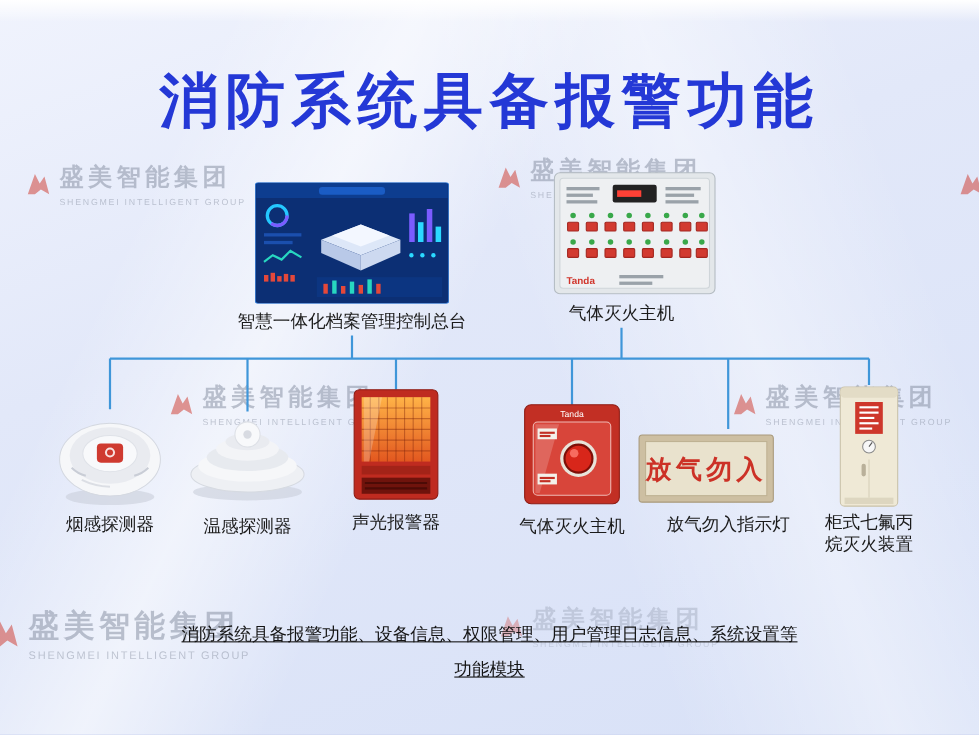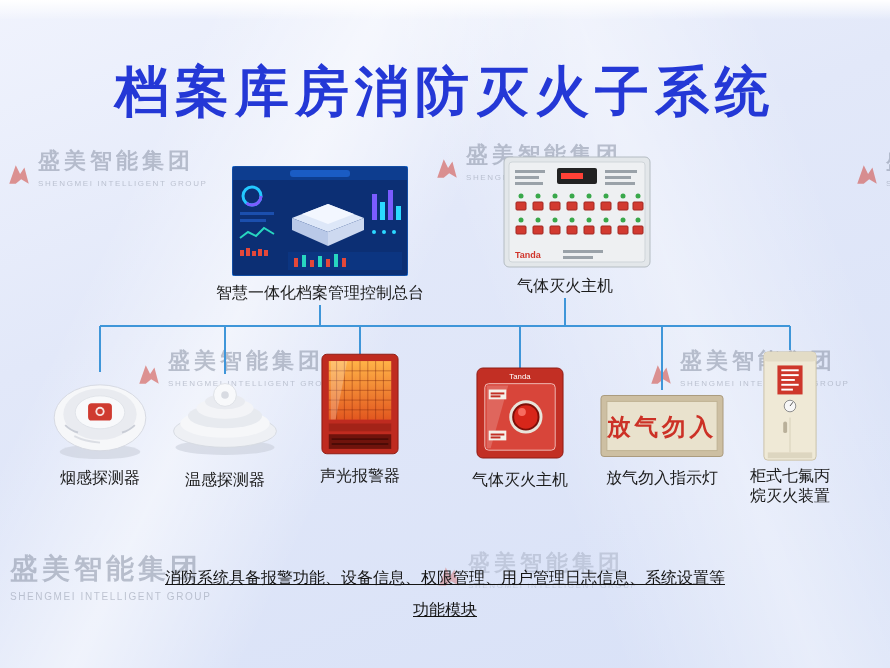--- a/index.html
+++ b/index.html
@@ -14,21 +14,21 @@
       linear-gradient(#ffffff, rgba(255,255,255,0) 20px),
       linear-gradient(115deg, rgba(255,255,255,0) 18%, rgba(255,255,255,.55) 32%, rgba(255,255,255,0) 46%),
       linear-gradient(70deg, rgba(255,255,255,0) 55%, rgba(255,255,255,.4) 72%, rgba(255,255,255,0) 88%);
   }
   
   .page-title{
     position:absolute; top:56px; left:0; width:100%; text-align:center; z-index:3;
     font-size:54px; font-weight:bold; letter-spacing:6px; color:#2438d6;
   }
   
-  .wm{ position:absolute; display:flex; align-items:flex-end; gap:6px; opacity:.5; z-index:1; }
+  .wm{ position:absolute; display:flex; align-items:center; gap:6px; opacity:.5; z-index:1;margin-left:16px; }
   .wm .wm-cn{ font-size:22px; font-weight:bold; letter-spacing:4px; color:#828b9e; white-space:nowrap; }
   .wm .wm-en{ font-size:8px; letter-spacing:1.6px; color:#8d95a6; margin-top:3px; white-space:nowrap; }
   .wm svg{ width:26px; height:26px; margin-top:1px; flex:none; }
   .wm.big .wm-cn{ font-size:28px; }
   .wm.big .wm-en{ font-size:10px; }
   .wm.big svg{ width:32px; height:32px; }
   .wm.faint{ opacity:.3; }
   
   .connectors{ position:absolute; inset:0; z-index:2; pointer-events:none; }
   
@@ -108,21 +108,21 @@
   <div class="wm faint" style="left:436px; top:548px;">
     <svg viewBox="0 0 24 24">
         <path d="M3 20 L9 3 L13 11 L17 5 L21 20 L14 16 L9 20 Z" fill="#cf362a"></path>
       </svg>
     <div class="wm-text">
         <div class="wm-cn">盛美智能集团</div>
         <div class="wm-en">SHENGMEI INTELLIGENT GROUP</div>
       </div>
   </div>
 
-  <div class="page-title">档案库房消防灭火子系统</div>
+  <div class="page-title">消防系统具备报警功能</div>
 
   <svg class="connectors" width="890" height="668">
     <path d="M100 326 H790 M320 305 V326 M565 298 V326 M100 326 V372 M225 326 V374 M360 326 V354 M520 326 V368 M662 326 V390 M790 326 V350" fill="none" stroke="#3f96d9" stroke-width="2"></path>
   </svg>
 
   <div class="art" style="left:232px; top:166px; width:176px; height:110px;">
     <svg viewBox="0 0 176 110">
       <rect x="0" y="0" width="176" height="110" rx="3" fill="#0c2f74" stroke="#1c6fd4"></rect>
       <rect x="1" y="1" width="174" height="13" fill="#0d3d8f"></rect>
       <rect x="58" y="4" width="60" height="7" rx="3" fill="#1a5cc4"></rect>
@@ -311,21 +311,21 @@
           <rect x="16" y="69" width="14" height="2"></rect>
           <rect x="16" y="72" width="10" height="2"></rect>
         </g>
       <circle cx="52" cy="52" r="17" fill="#e8e4da"></circle>
       <circle cx="52" cy="52" r="13" fill="#d8261a" stroke="#7e0f08" stroke-width="2"></circle>
       <circle cx="48" cy="47" r="4" fill="#ff7d70" opacity=".8"></circle>
     </svg>
   </div>
   <div class="dev-label" style="left:520px; top:470px;">气体灭火主机</div>
 
-  <div class="art" style="left:600px; top:388px; width:124px; height:76px;">
+  <div class="art" style="left:580px; top:388px; width:124px; height:76px;">
     <svg viewBox="0 0 126 64">
       <rect x="1" y="1" width="124" height="62" rx="3" fill="#cdbfa2" stroke="#a99a7c"></rect>
       <rect x="7" y="7" width="112" height="50" fill="#e9e2cd" stroke="#bfb293"></rect>
       <text x="63" y="41" text-anchor="middle" font-size="24" font-weight="bold" fill="#cc3126" letter-spacing="4">放气勿入</text>
     </svg>
   </div>
   <div class="dev-label" style="left:662px; top:468px;">放气勿入指示灯</div>
 
   <div class="art" style="left:759px; top:350px; width:62px; height:114px;">
     <svg viewBox="0 0 62 118">

